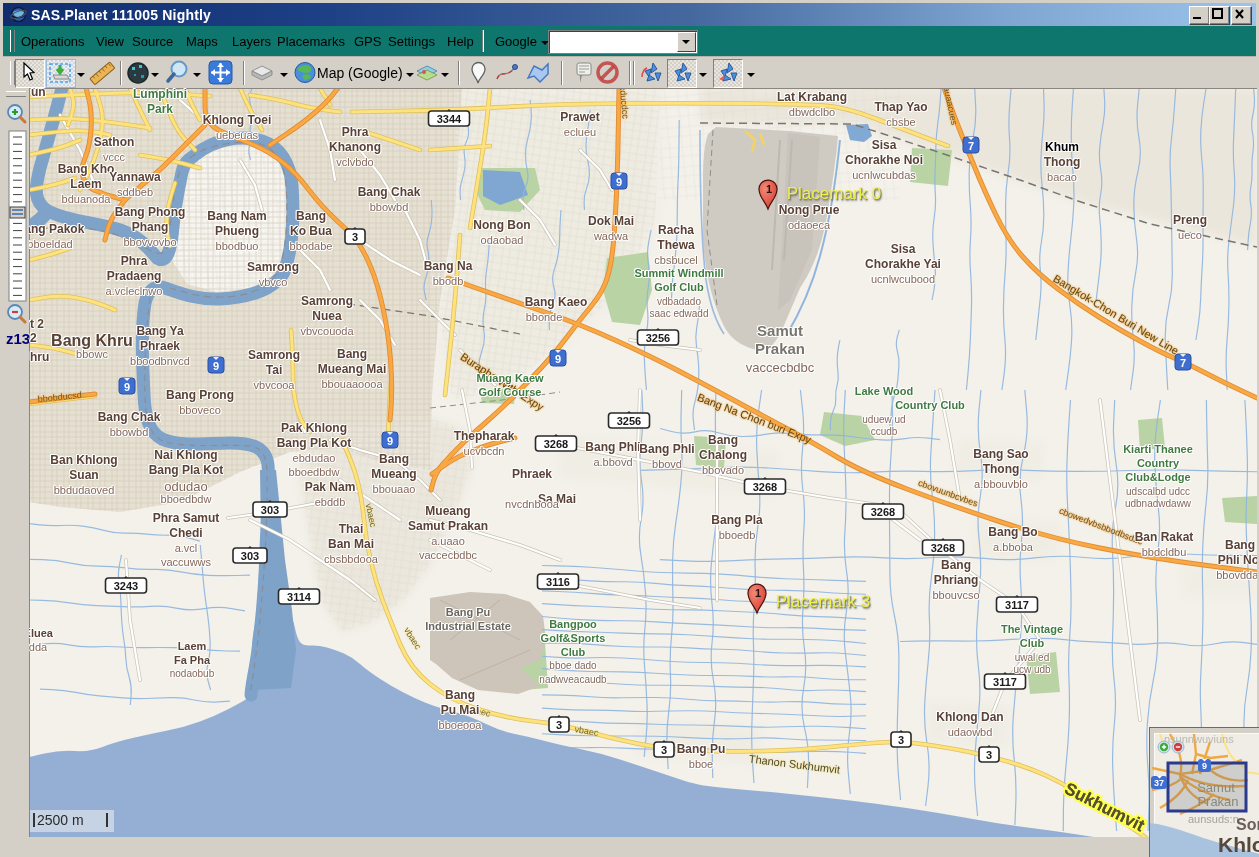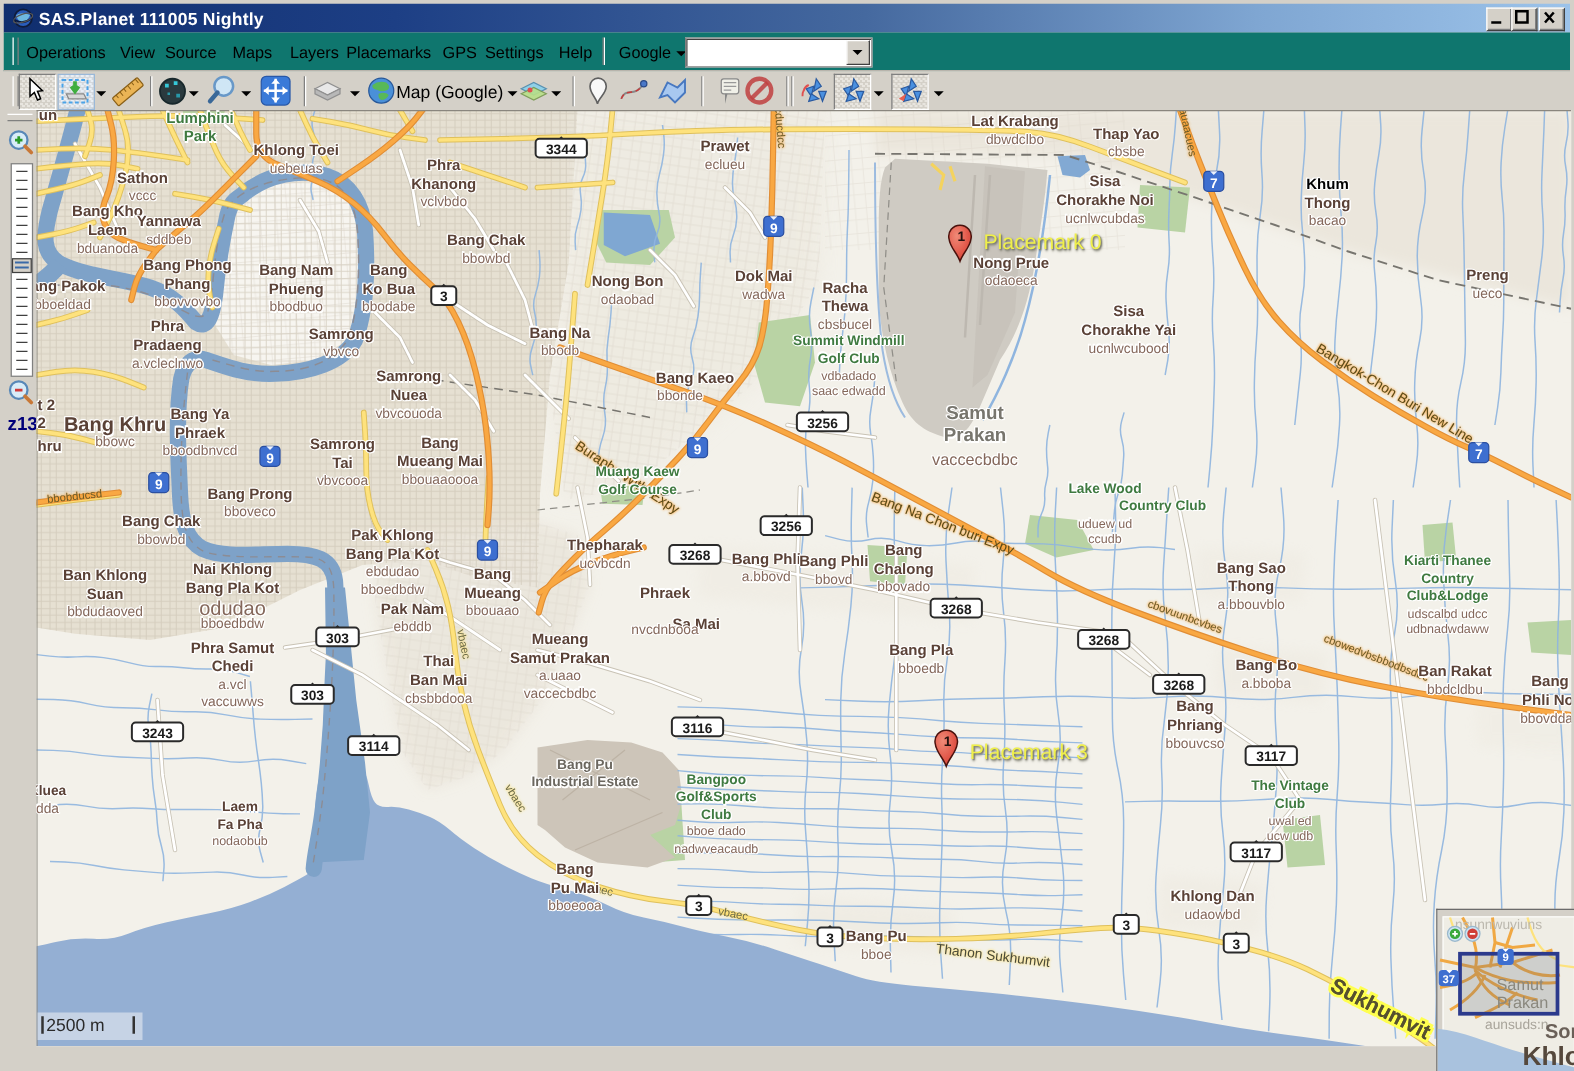--- a/index.html
+++ b/index.html
@@ -840,21 +840,21 @@
 <div style="position:absolute;left:157px;top:423px;transform:translateX(-50%);font-size:12px;font-weight:bold;color:#5a4136;text-shadow:1px 0 0 #fff,-1px 0 0 #fff,0 1px 0 #fff,0 -1px 0 #fff,1px 1px 0 #fff,-1px -1px 0 #fff;white-space:nowrap;">Phra Samut</div>
 <div style="position:absolute;left:157px;top:438px;transform:translateX(-50%);font-size:12px;font-weight:bold;color:#5a4136;text-shadow:1px 0 0 #fff,-1px 0 0 #fff,0 1px 0 #fff,0 -1px 0 #fff,1px 1px 0 #fff,-1px -1px 0 #fff;white-space:nowrap;">Chedi</div>
 <div style="position:absolute;left:157px;top:454px;transform:translateX(-50%);font-size:11px;font-weight:normal;color:#84675a;text-shadow:1px 0 0 #fff,-1px 0 0 #fff,0 1px 0 #fff,0 -1px 0 #fff,1px 1px 0 #fff,-1px -1px 0 #fff;white-space:nowrap;">a.vcl</div>
 <div style="position:absolute;left:157px;top:468px;transform:translateX(-50%);font-size:11px;font-weight:normal;color:#84675a;text-shadow:1px 0 0 #fff,-1px 0 0 #fff,0 1px 0 #fff,0 -1px 0 #fff,1px 1px 0 #fff,-1px -1px 0 #fff;white-space:nowrap;">vaccuwws</div>
 <div style="position:absolute;left:285px;top:333px;transform:translateX(-50%);font-size:12px;font-weight:bold;color:#5a4136;text-shadow:1px 0 0 #fff,-1px 0 0 #fff,0 1px 0 #fff,0 -1px 0 #fff,1px 1px 0 #fff,-1px -1px 0 #fff;white-space:nowrap;">Pak Khlong</div>
 <div style="position:absolute;left:285px;top:348px;transform:translateX(-50%);font-size:12px;font-weight:bold;color:#5a4136;text-shadow:1px 0 0 #fff,-1px 0 0 #fff,0 1px 0 #fff,0 -1px 0 #fff,1px 1px 0 #fff,-1px -1px 0 #fff;white-space:nowrap;">Bang Pla Kot</div>
 <div style="position:absolute;left:285px;top:364px;transform:translateX(-50%);font-size:11px;font-weight:normal;color:#84675a;text-shadow:1px 0 0 #fff,-1px 0 0 #fff,0 1px 0 #fff,0 -1px 0 #fff,1px 1px 0 #fff,-1px -1px 0 #fff;white-space:nowrap;">ebdudao</div>
 <div style="position:absolute;left:285px;top:378px;transform:translateX(-50%);font-size:11px;font-weight:normal;color:#84675a;text-shadow:1px 0 0 #fff,-1px 0 0 #fff,0 1px 0 #fff,0 -1px 0 #fff,1px 1px 0 #fff,-1px -1px 0 #fff;white-space:nowrap;">bboedbdw</div>
 <div style="position:absolute;left:157px;top:360px;transform:translateX(-50%);font-size:12px;font-weight:bold;color:#5a4136;text-shadow:1px 0 0 #fff,-1px 0 0 #fff,0 1px 0 #fff,0 -1px 0 #fff,1px 1px 0 #fff,-1px -1px 0 #fff;white-space:nowrap;">Nai Khlong</div>
 <div style="position:absolute;left:157px;top:375px;transform:translateX(-50%);font-size:12px;font-weight:bold;color:#5a4136;text-shadow:1px 0 0 #fff,-1px 0 0 #fff,0 1px 0 #fff,0 -1px 0 #fff,1px 1px 0 #fff,-1px -1px 0 #fff;white-space:nowrap;">Bang Pla Kot</div>
-<div style="position:absolute;left:157px;top:391px;transform:translateX(-50%);font-size:16px;font-weight:normal;color:#84675a;text-shadow:1px 0 0 #fff,-1px 0 0 #fff,0 1px 0 #fff,0 -1px 0 #fff,1px 1px 0 #fff,-1px -1px 0 #fff;white-space:nowrap;">odudao</div>
+<div style="position:absolute;left:157px;top:391px;transform:translateX(-50%);font-size:13px;font-weight:normal;color:#84675a;text-shadow:1px 0 0 #fff,-1px 0 0 #fff,0 1px 0 #fff,0 -1px 0 #fff,1px 1px 0 #fff,-1px -1px 0 #fff;white-space:nowrap;">odudao</div>
 <div style="position:absolute;left:157px;top:405px;transform:translateX(-50%);font-size:11px;font-weight:normal;color:#84675a;text-shadow:1px 0 0 #fff,-1px 0 0 #fff,0 1px 0 #fff,0 -1px 0 #fff,1px 1px 0 #fff,-1px -1px 0 #fff;white-space:nowrap;">bboedbdw</div>
 <div style="position:absolute;left:55px;top:365px;transform:translateX(-50%);font-size:12px;font-weight:bold;color:#5a4136;text-shadow:1px 0 0 #fff,-1px 0 0 #fff,0 1px 0 #fff,0 -1px 0 #fff,1px 1px 0 #fff,-1px -1px 0 #fff;white-space:nowrap;">Ban Khlong</div>
 <div style="position:absolute;left:55px;top:380px;transform:translateX(-50%);font-size:12px;font-weight:bold;color:#5a4136;text-shadow:1px 0 0 #fff,-1px 0 0 #fff,0 1px 0 #fff,0 -1px 0 #fff,1px 1px 0 #fff,-1px -1px 0 #fff;white-space:nowrap;">Suan</div>
 <div style="position:absolute;left:55px;top:396px;transform:translateX(-50%);font-size:11px;font-weight:normal;color:#84675a;text-shadow:1px 0 0 #fff,-1px 0 0 #fff,0 1px 0 #fff,0 -1px 0 #fff,1px 1px 0 #fff,-1px -1px 0 #fff;white-space:nowrap;">bbdudaoved</div>
 <div style="position:absolute;left:301px;top:392px;transform:translateX(-50%);font-size:12px;font-weight:bold;color:#5a4136;text-shadow:1px 0 0 #fff,-1px 0 0 #fff,0 1px 0 #fff,0 -1px 0 #fff,1px 1px 0 #fff,-1px -1px 0 #fff;white-space:nowrap;">Pak Nam</div>
 <div style="position:absolute;left:301px;top:408px;transform:translateX(-50%);font-size:11px;font-weight:normal;color:#84675a;text-shadow:1px 0 0 #fff,-1px 0 0 #fff,0 1px 0 #fff,0 -1px 0 #fff,1px 1px 0 #fff,-1px -1px 0 #fff;white-space:nowrap;">ebddb</div>
 <div style="position:absolute;left:322px;top:434px;transform:translateX(-50%);font-size:12px;font-weight:bold;color:#5a4136;text-shadow:1px 0 0 #fff,-1px 0 0 #fff,0 1px 0 #fff,0 -1px 0 #fff,1px 1px 0 #fff,-1px -1px 0 #fff;white-space:nowrap;">Thai</div>
 <div style="position:absolute;left:322px;top:449px;transform:translateX(-50%);font-size:12px;font-weight:bold;color:#5a4136;text-shadow:1px 0 0 #fff,-1px 0 0 #fff,0 1px 0 #fff,0 -1px 0 #fff,1px 1px 0 #fff,-1px -1px 0 #fff;white-space:nowrap;">Ban Mai</div>
 <div style="position:absolute;left:322px;top:465px;transform:translateX(-50%);font-size:11px;font-weight:normal;color:#84675a;text-shadow:1px 0 0 #fff,-1px 0 0 #fff,0 1px 0 #fff,0 -1px 0 #fff,1px 1px 0 #fff,-1px -1px 0 #fff;white-space:nowrap;">cbsbbdooa</div>
 <div style="position:absolute;left:163px;top:552px;transform:translateX(-50%);font-size:11px;font-weight:bold;color:#5a4136;text-shadow:1px 0 0 #fff,-1px 0 0 #fff,0 1px 0 #fff,0 -1px 0 #fff,1px 1px 0 #fff,-1px -1px 0 #fff;white-space:nowrap;">Laem</div>

